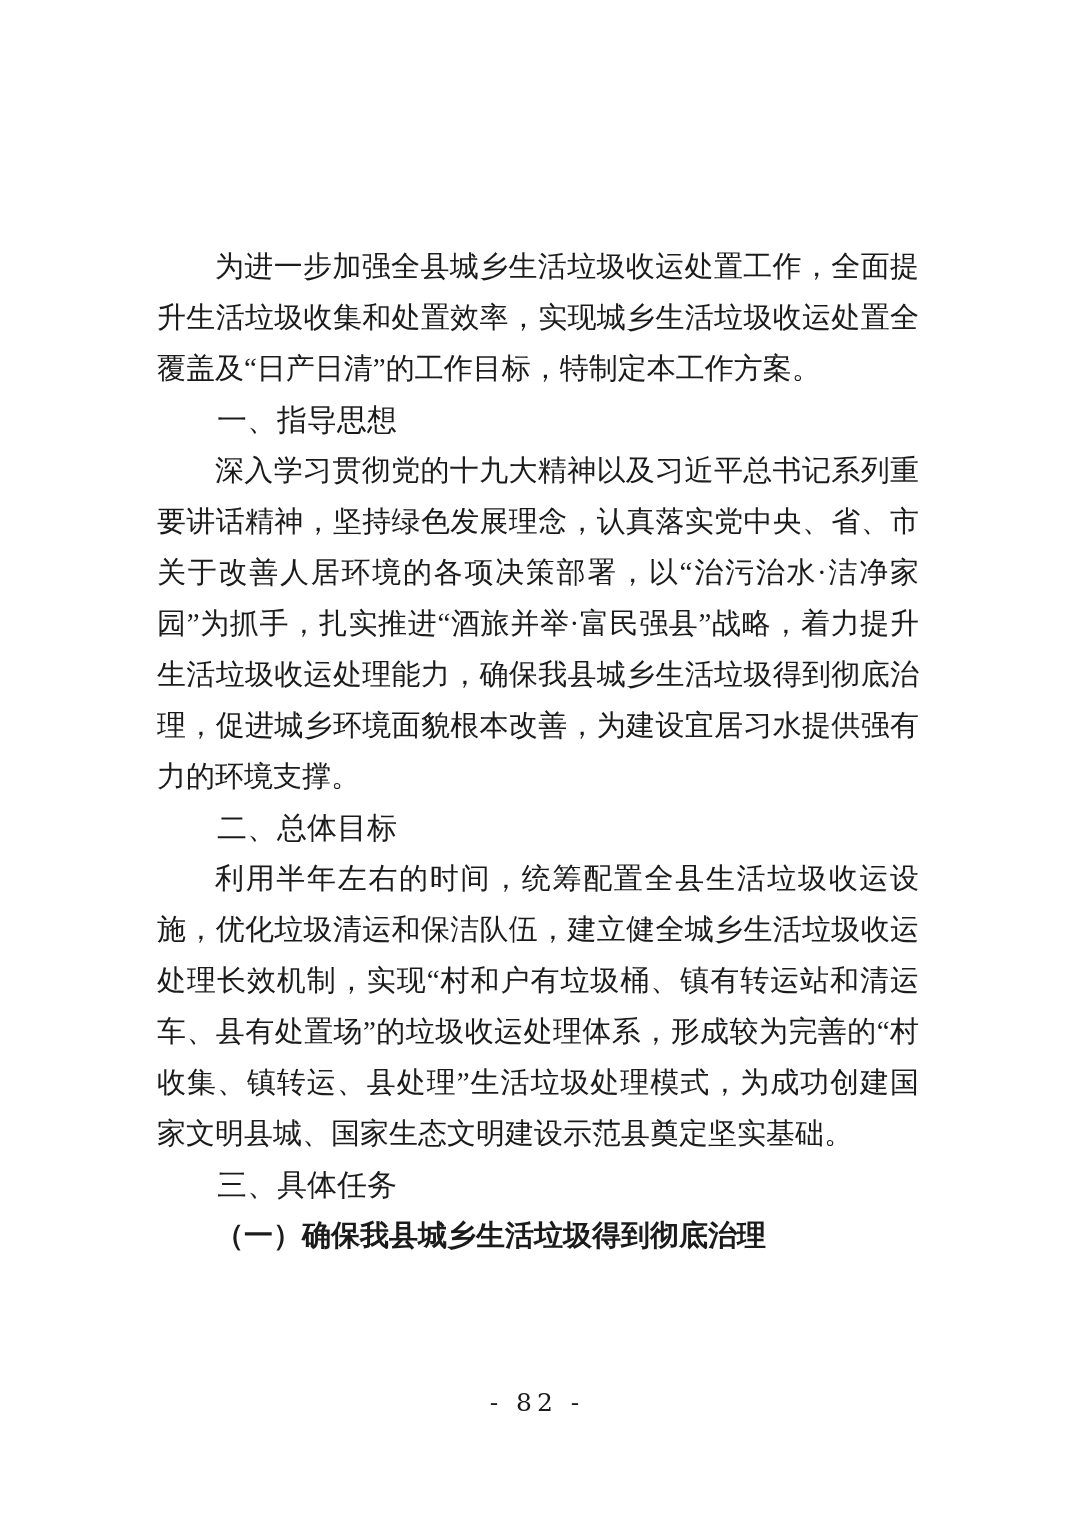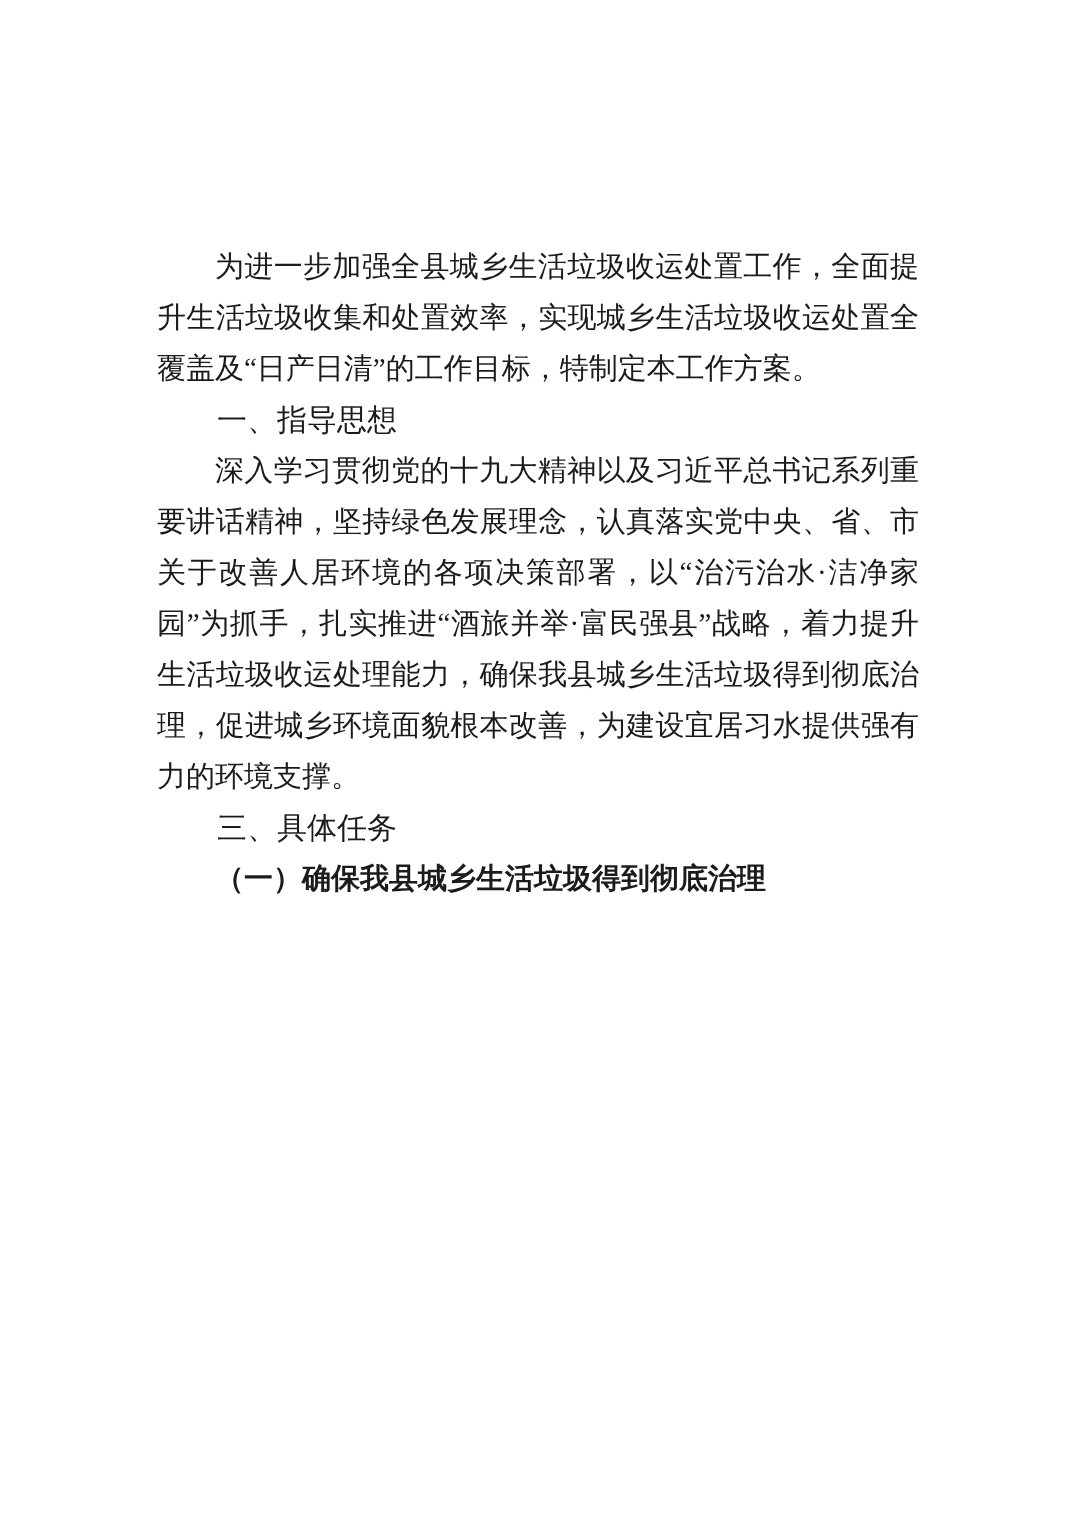--- a/index.html
+++ b/index.html
@@ -60,16 +60,19 @@
   }
 </style>
 </head>
 <body>
 
 <div class="page">
   <div class="content">
     <p class="body">为进一步加强全县城乡生活垃圾收运处置工作，全面提升生活垃圾收集和处置效率，实现城乡生活垃圾收运处置全覆盖及“日产日清”的工作目标，特制定本工作方案。</p>
     <h2 class="heading">一、指导思想</h2>
     <p class="body">深入学习贯彻党的十九大精神以及习近平总书记系列重要讲话精神，坚持绿色发展理念，认真落实党中央、省、市关于改善人居环境的各项决策部署，以“治污治水·洁净家园”为抓手，扎实推进“酒旅并举·富民强县”战略，着力提升生活垃圾收运处理能力，确保我县城乡生活垃圾得到彻底治理，促进城乡环境面貌根本改善，为建设宜居习水提供强有力的环境支撑。</p>
+    <h2 class="heading">二、总体目标</h2>
+    <p class="body">利用半年左右的时间，统筹配置全县生活垃圾收运设施，优化垃圾清运和保洁队伍，建立健全城乡生活垃圾收运处理长效机制，实现“村和户有垃圾桶、镇有转运站和清运车、县有处置场”的垃圾收运处理体系，形成较为完善的“村收集、镇转运、县处理”生活垃圾处理模式，为成功创建国家文明县城、国家生态文明建设示范县奠定坚实基础。</p>
     <h2 class="heading">三、具体任务</h2>
     <h3 class="subheading">（一）确保我县城乡生活垃圾得到彻底治理</h3>
   </div>
+  <div class="page-number">- 82 -</div>
 </div>
 
 </body></html>

